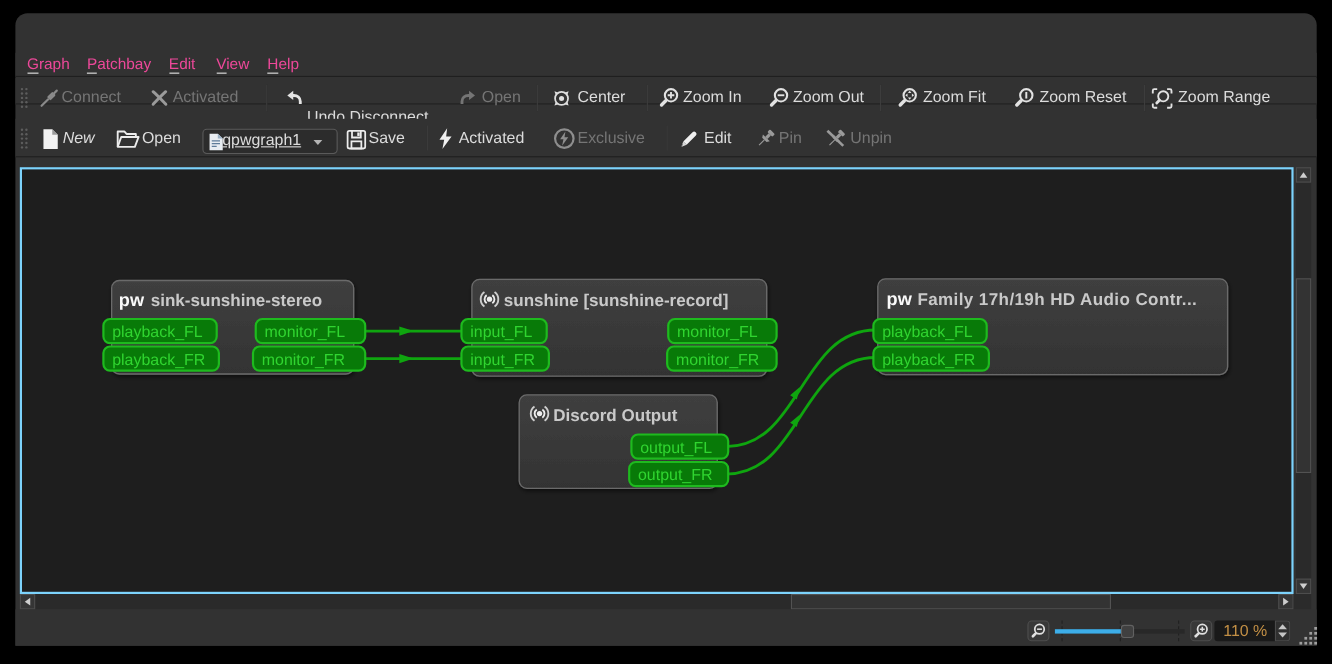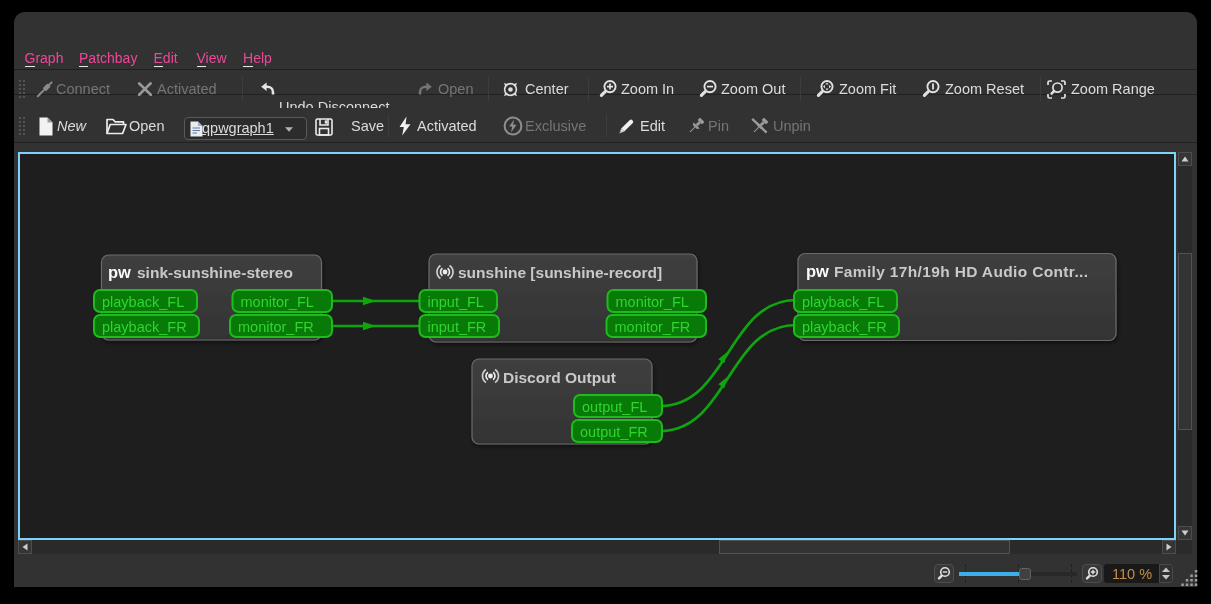--- a/index.html
+++ b/index.html
@@ -180,21 +180,21 @@
         <path d="M1 1.2 L5 5.8 L9 1.2 Z" fill="#b4b4b4"></path>
       </svg>
 <svg style="left:301px;top:10px;width:18px;height:18px;" viewBox="0 0 18 18">
         <g stroke="#ececec" stroke-width="1.6" fill="none">
           <rect x="1" y="1" width="16" height="16" rx="1.5"></rect>
           <path d="M5 1 V7 H13 V1"></path>
           <rect x="4.5" y="10.5" width="9" height="6.5"></rect>
           <rect x="9.8" y="2.4" width="2.2" height="3.2" fill="#ececec" stroke="none"></rect>
         </g>
       </svg>
-<div class="tbtxt" style="left:337px;top:10px;">Save</div>
+<div class="tbtxt" style="left:321px;top:10px;">Save</div>
 <div class="tsep" style="left:374px;top:6px;height:23px;"></div>
 <svg style="left:384px;top:8px;width:14px;height:20px;" viewBox="0 0 14 20">
         <path d="M8.5 0.5 L1.5 11 H5.8 L4.2 19.5 L12.5 8.2 H7.6 Z" fill="#f0f0f0"></path>
       </svg>
 <div class="tbtxt" style="left:403px;top:10px;">Activated</div>
 <svg style="left:489px;top:8px;width:20px;height:20px;" viewBox="0 0 20 20">
         <circle cx="10" cy="10" r="8.4" fill="none" stroke="#8e8e8e" stroke-width="2"></circle>
         <path d="M11 3.5 L6.2 10.5 H9.2 L8 16.5 L13.6 8.8 H10.2 Z" fill="#8e8e8e"></path>
       </svg>
 <div class="tbtxt dis" style="left:511px;top:10px;">Exclusive</div>

